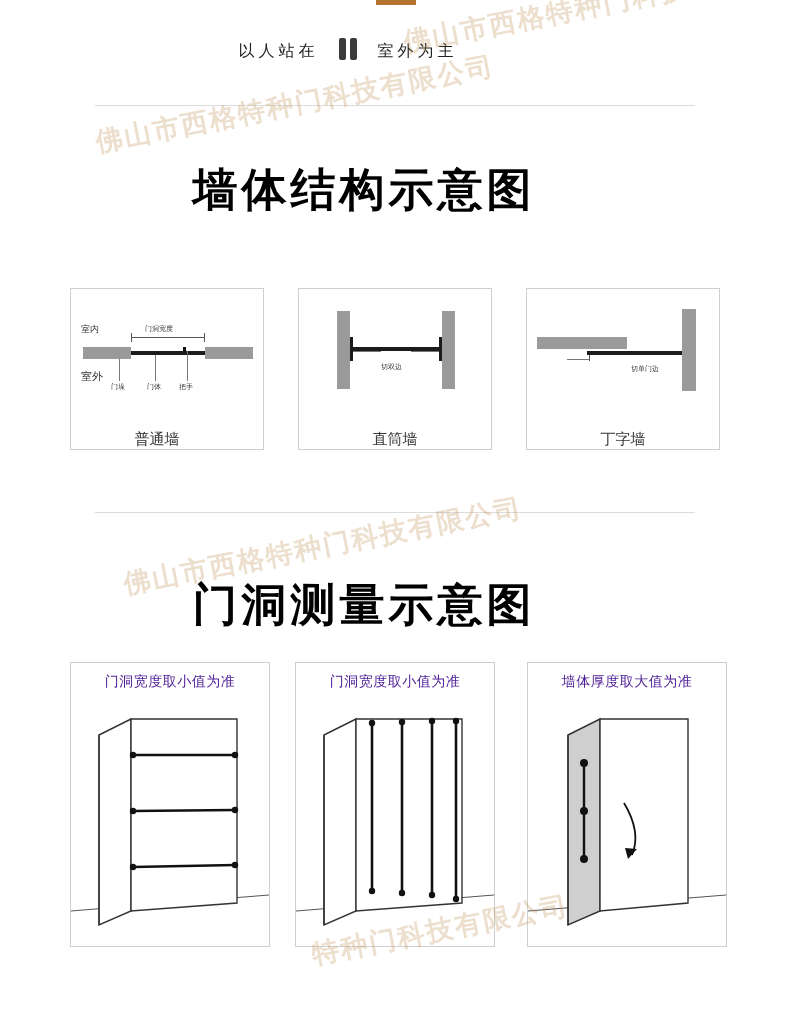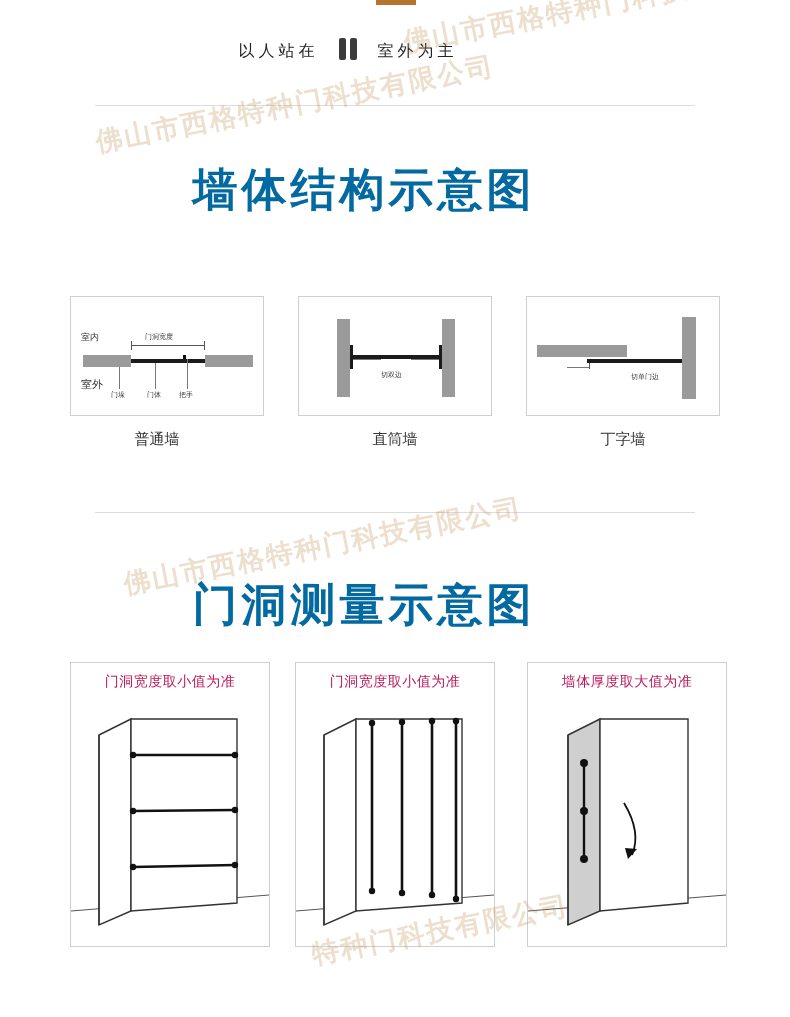--- a/index.html
+++ b/index.html
@@ -97,33 +97,33 @@
 
   
   .section-title {
     position: absolute;
     left: 0;
     width: 728px;
     text-align: center;
     font-size: 45px;
     font-weight: 700;
     letter-spacing: 4px;
-    color: #0369a1;
+    color: #000000;
   }
   .t1 { top: 160px; }
   .t2 { top: 575px; }
 
   
   .panel {
     position: absolute;
     border: 1px solid #cfcfcf;
     background: #ffffff;
     box-sizing: border-box;
   }
-  .wall-panel { top: 296px; width: 194px; height: 120px; }
+  .wall-panel { top: 288px; width: 194px; height: 162px; }
   .wp1 { left: 70px; }
   .wp2 { left: 298px; }
   .wp3 { left: 526px; }
 
   .wall-label {
     position: absolute;
     top: 430px;
     width: 194px;
     text-align: center;
     font-size: 15px;
@@ -152,21 +152,21 @@
   .mp1 { left: 70px; }
   .mp2 { left: 295px; }
   .mp3 { left: 527px; }
 
   .meas-title {
     position: absolute;
     top: 10px;
     width: 100%;
     text-align: center;
     font-size: 14px;
-    color: #be185d;
+    color: #4c1d95;
     letter-spacing: 0.5px;
   }
 
   svg { display: block; }
 </style>
 </head>
 <body>
 
 <div class="top-strip">
   <div class="person">

